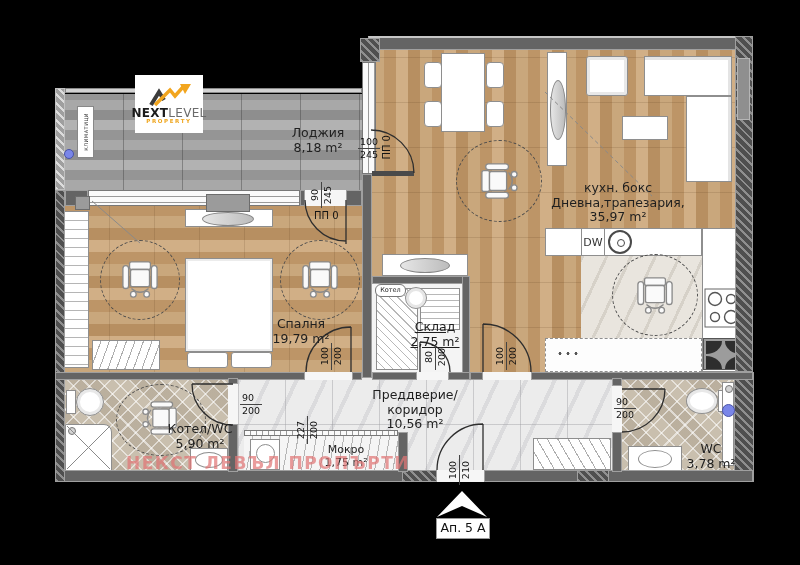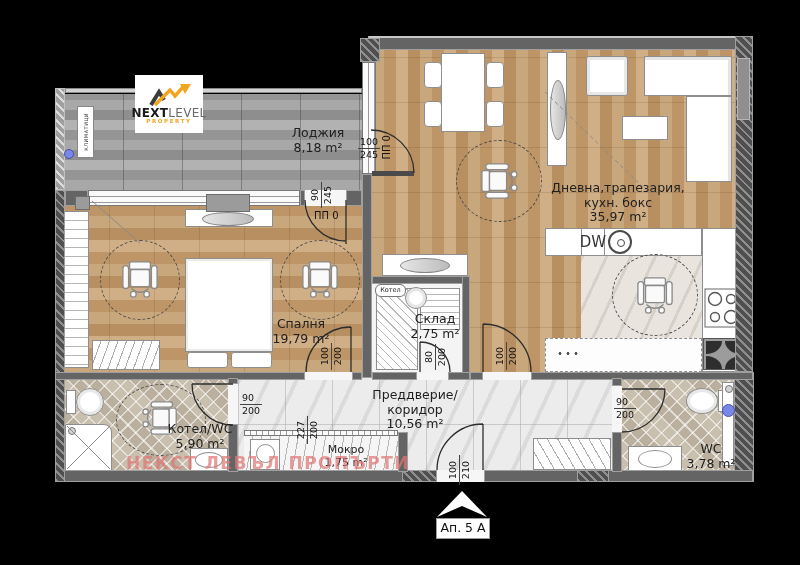--- a/index.html
+++ b/index.html
@@ -60,21 +60,21 @@
   .vdim span{writing-mode:vertical-rl;transform:rotate(180deg);font-size:9.5px;color:#141414;line-height:10px;}
   .vdim i{width:1px;align-self:stretch;background:#444;}
   .fdim{position:absolute;font-size:9.5px;line-height:11.5px;color:#141414;z-index:50;}
   .fdim span{display:block;padding:0 2px;}
   .fdim span:first-child{border-bottom:1px solid #444;}
   .pp0v{position:absolute;writing-mode:vertical-rl;transform:rotate(180deg);font-size:10px;color:#141414;z-index:50;}
   .pp0h{position:absolute;font-size:10px;color:#141414;z-index:50;}
   .acbox{position:absolute;background:#fff;border:1px solid #888;display:flex;align-items:center;justify-content:center;z-index:35;}
   .acbox span{writing-mode:vertical-rl;transform:rotate(180deg);font-size:5px;letter-spacing:.5px;color:#333;}
   .kotel{position:absolute;background:#fff;border:1px solid #777;font-size:6.5px;line-height:10px;text-align:center;color:#222;border-radius:2px;z-index:35;}
-  .dwbox{position:absolute;background:#fff;border:1px solid #8e8e8e;display:flex;align-items:center;justify-content:center;font-size:15px;color:#333;box-sizing:border-box;z-index:21;}
+  .dwbox{position:absolute;background:#fff;border:1px solid #8e8e8e;display:flex;align-items:center;justify-content:center;font-size:11px;color:#333;box-sizing:border-box;z-index:21;}
   .sinkc{position:absolute;border-radius:50%;border:2px solid #4a4a4a;background:#fff;box-sizing:border-box;z-index:22;}
   .sinkc i{position:absolute;left:7px;top:7px;width:6px;height:6px;border:1.5px solid #4a4a4a;border-radius:50%;}
   .unitbox{position:absolute;background:#fff;border:1px solid #999;font-size:12.5px;line-height:17px;text-align:center;color:#111;z-index:60;}
   .watermark{position:absolute;font-weight:bold;font-size:17px;letter-spacing:1.5px;color:rgba(224,118,118,.72);white-space:nowrap;z-index:60;}
   .logo{position:absolute;background:#fff;display:flex;flex-direction:column;align-items:center;justify-content:center;gap:1px;z-index:60;}
   .logo .t1{font-size:12px;font-weight:bold;color:#1a1a1a;letter-spacing:.3px;line-height:8px;}
   .logo .t1 .lv{color:#6b6b6b;font-weight:normal;}
   .logo .t2{font-size:5.5px;font-weight:bold;color:#efa51c;letter-spacing:1.6px;line-height:6px;}
   .dkunit{position:absolute;background:#9c9c9c;border:1px solid #555;box-sizing:border-box;z-index:21;}
   .dkunit i{position:absolute;background:#2e2e2e;width:16px;height:13px;}
@@ -268,29 +268,29 @@
       <path d="M545,92 L652,196" stroke-dasharray="4 3"></path>
     </g>
     <polygon points="437,517 462,491 487,517 462,506" fill="#ffffff"></polygon>
   </svg>
 
   <div class="rlabel" style="left:268px;top:126px;width:100px;">
     <div>Лоджия</div>
     <div>8,18 m²</div>
   </div>
   <div class="rlabel" style="left:538px;top:181px;width:160px;">
+    <div>кухн. бокс</div>
     <div>Дневна,трапезария,</div>
-    <div>кухн. бокс</div>
     <div>35,97 m²</div>
   </div>
   <div class="rlabel" style="left:253px;top:317px;width:96px;">
     <div>Спалня</div>
     <div>19,79 m²</div>
   </div>
-  <div class="rlabel" style="left:398px;top:312px;width:74px;">
+  <div class="rlabel" style="left:398px;top:320px;width:74px;text-decoration:underline;">
     <div>Склад</div>
     <div>2,75 m²</div>
   </div>
   <div class="rlabel" style="left:358px;top:388px;width:114px;">
     <div>Преддверие/</div>
     <div>коридор</div>
     <div>10,56 m²</div>
   </div>
   <div class="rlabel" style="left:158px;top:422px;width:84px;">
     <div>Котел/WC</div>

